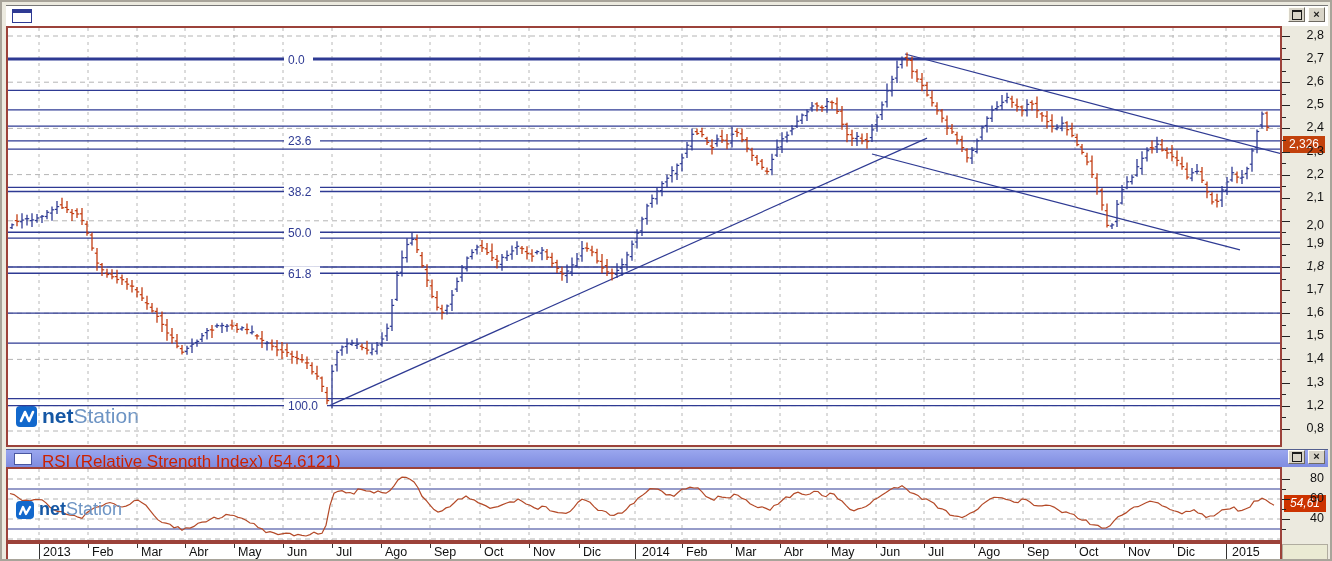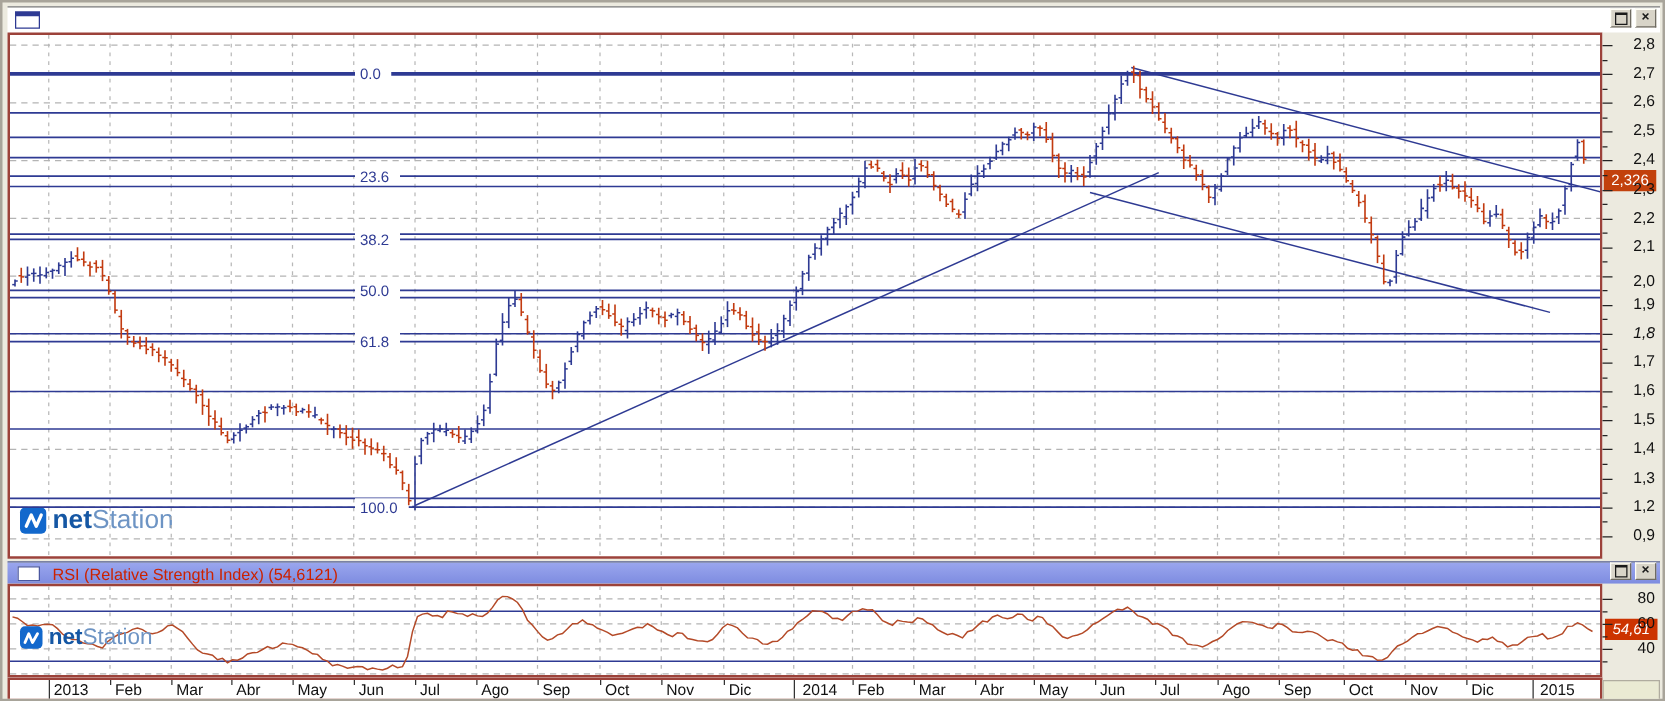--- a/index.html
+++ b/index.html
@@ -12,21 +12,21 @@
   .restore-glyph{width:8px;height:7px;border:1px solid #1a1a1a;border-top:2px solid #1a1a1a;}
   .close-glyph{font-size:11px;font-weight:bold;color:#1a1a1a;line-height:1;margin-top:-1px;}
   #main-panel{position:absolute;left:4px;top:24px;width:1276px;height:421px;border:2px solid #9c423a;background:#fff;box-sizing:border-box;}
   #main-svg{position:absolute;left:0;top:0;}
   #main-axis{position:absolute;left:1280px;top:24px;width:46px;height:421px;background:#eceadf;}
   .y-lab{position:absolute;right:4px;font-size:12.5px;color:#111;}
   .tickh{position:absolute;left:0;height:1px;background:#222;}
   #price-tag{position:absolute;left:1px;width:42px;height:17px;background:#c2410c;color:#fff;font-size:12px;text-align:center;line-height:17px;}
   #rsi-header{position:absolute;left:4px;top:447px;width:1322px;height:18px;background:linear-gradient(#9aa6ee,#7e8ce0);border-top:1px solid #55608f;box-sizing:border-box;}
   .rsi-icon{position:absolute;left:8px;top:3px;width:18px;height:12px;background:#fff;border:1px solid #4a57a0;box-sizing:border-box;}
-  #rsi-title{position:absolute;left:36px;top:2px;font-size:13px;color:#cc2200;white-space:nowrap;}
+  #rsi-title{position:absolute;left:36px;top:2px;font-size:17px;color:#cc2200;white-space:nowrap;}
   #rsi-panel{position:absolute;left:4px;top:465px;width:1276px;height:75px;border:2px solid #9c423a;background:#fff;box-sizing:border-box;}
   #rsi-axis{position:absolute;left:1280px;top:465px;width:46px;height:75px;background:#eceadf;}
   #rsi-tag{position:absolute;left:2px;width:42px;height:17px;background:#cc3300;color:#fff;font-size:12px;text-align:center;line-height:17px;}
   #x-axis{position:absolute;left:4px;top:540px;width:1276px;height:19px;border:2px solid #9c423a;background:#fff;box-sizing:border-box;}
   .x-lab{position:absolute;top:1px;font-size:12.5px;color:#111;white-space:nowrap;}
   .x-tick{position:absolute;top:0;width:1px;height:4px;background:#333;}
   .x-sep{position:absolute;top:0;width:1px;height:15px;background:#333;}
   #corner{position:absolute;left:1280px;top:542px;width:46px;height:17px;background:#eaead3;border:1px solid #b0ac9f;box-sizing:border-box;}
   .watermark{position:absolute;display:flex;align-items:center;gap:5px;}
   .wm-icon{width:21px;height:21px;border-radius:4px;background:#1268cc;display:flex;align-items:center;justify-content:center;}
@@ -941,21 +941,21 @@
       <div class="tickh" style="top: 321.8px; width: 4px;"></div>
       <div class="y-lab" style="top: 325.4px;">1,4</div>
       <div class="tickh" style="top: 333.4px; width: 8px;"></div>
       <div class="tickh" style="top: 344.9px; width: 4px;"></div>
       <div class="y-lab" style="top: 348.5px;">1,3</div>
       <div class="tickh" style="top: 356.5px; width: 8px;"></div>
       <div class="tickh" style="top: 368px; width: 4px;"></div>
       <div class="y-lab" style="top: 371.6px;">1,2</div>
       <div class="tickh" style="top: 379.6px; width: 8px;"></div>
       <div class="tickh" style="top: 391.1px; width: 4px;"></div>
-      <div class="y-lab" style="top: 394.7px;">0,9</div>
+      <div class="y-lab" style="top: 394.7px;">0,8</div>
       <div class="tickh" style="top: 402.7px; width: 8px;"></div>
     </div>
 
   <div id="rsi-header">
     <div class="rsi-icon"></div>
     <div id="rsi-title">RSI (Relative Strength Index) (54,6121)</div>
   </div>
   <div class="ctl-btn" style="left:1286px;top:448px;height:14px;">
       <div class="restore-glyph"></div>
     </div>

